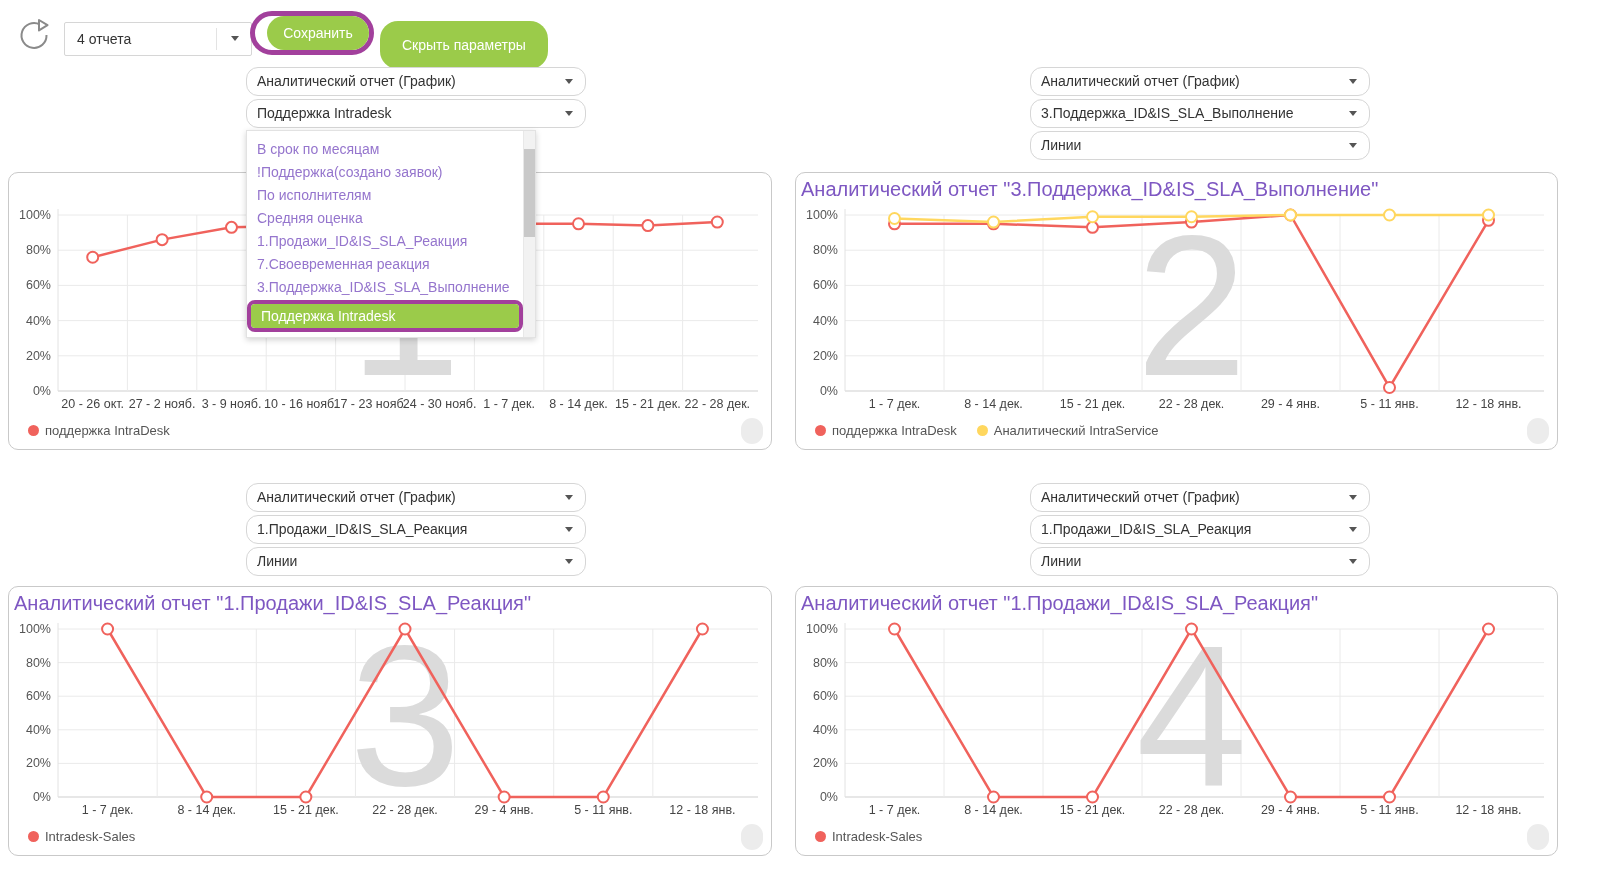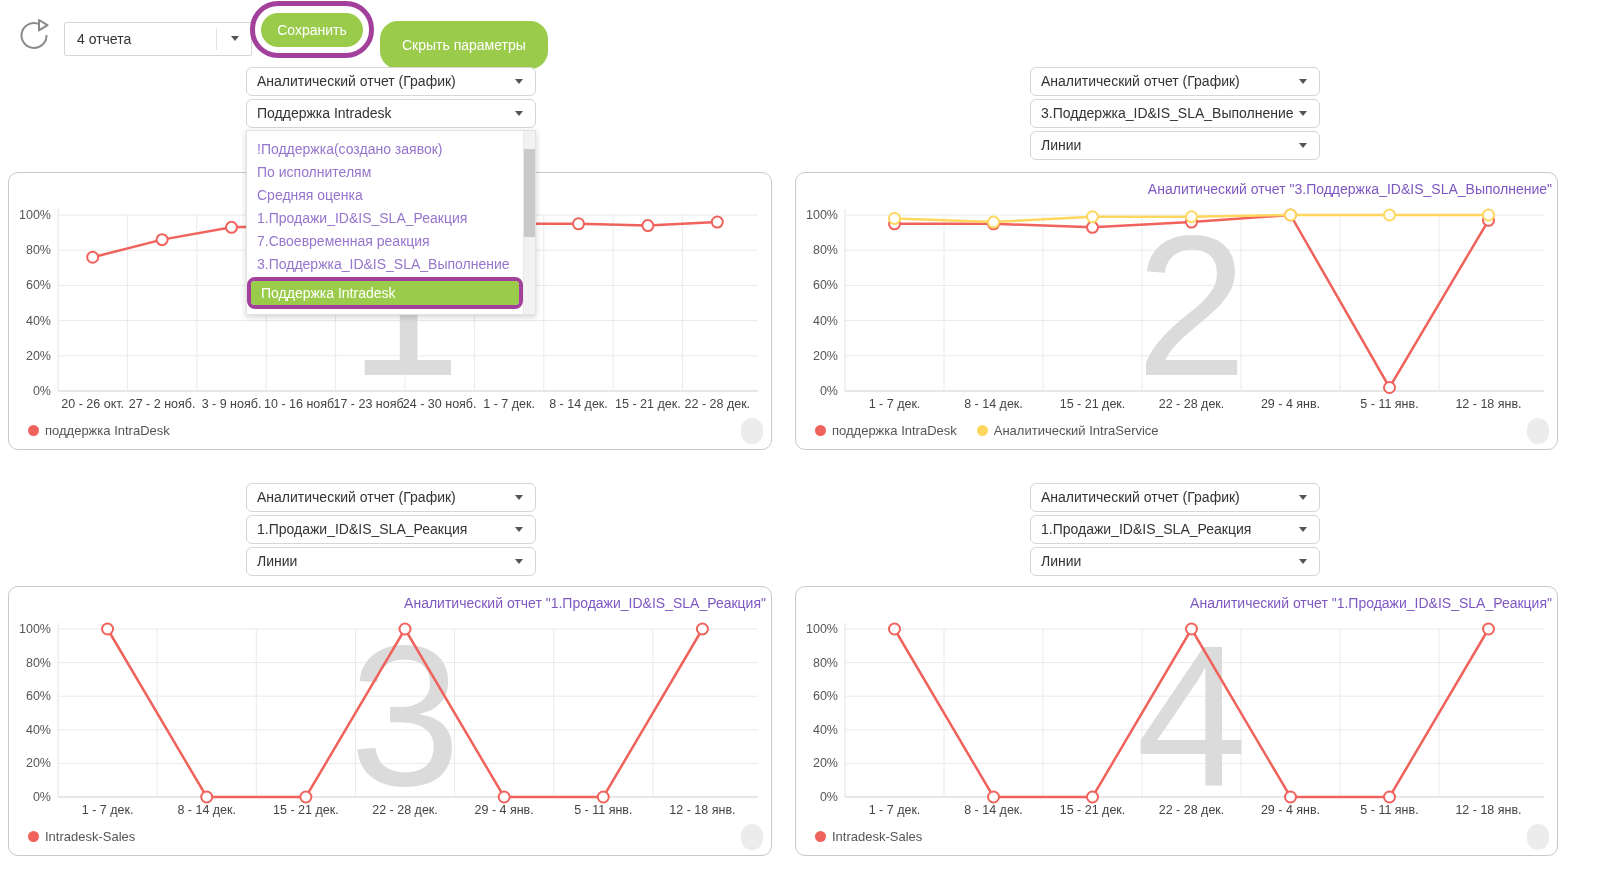--- a/index.html
+++ b/index.html
@@ -7,55 +7,55 @@
        font-family:"Liberation Sans",sans-serif;color:#333;padding-left:12px;}
 
   
   .refresh-btn{position:absolute;left:14px;top:15px;width:40px;height:40px;cursor:pointer;background:none;border:none;padding:0;}
   .main-select{position:absolute;left:64px;top:22px;width:188px;height:34px;background:#fff;
                border:1px solid #D6D6D6;border-radius:2px;box-sizing:border-box;font-size:14px;
                line-height:32px;padding-left:12px;cursor:pointer;}
   .main-sel-sep{position:absolute;right:34px;top:5px;bottom:5px;width:1px;background:#E3E3E3;}
   .arrow-down{position:absolute;right:12px;top:50%;margin-top:-3px;width:0;height:0;
               border-left:4px solid transparent;border-right:4px solid transparent;border-top:5px solid #555;}
-  .save-ring{position:absolute;left:250px;top:1px;width:124px;height:57px;border:5px solid #A2409C;
-             border-radius:28px;box-sizing:border-box;display:flex;align-items:center;justify-content:center;}
+  .save-ring{position:absolute;left:250px;top:11px;width:124px;height:44px;border:5px solid #A2409C;
+             border-radius:28px;box-sizing:border-box;display:flex;align-items:center;justify-content:flex-end;}
   .btn-green{background:#9BCB4A;color:#fff;border:none;border-radius:18px;font-size:14px;
              font-family:inherit;cursor:pointer;}
   .save-btn{height:34px;width:102px;}
   .hide-btn{position:absolute;left:380px;top:21px;height:48px;padding:0 22px;}
 
   
   .select-stack{position:absolute;width:290px;}
   #cg-top_left{left:246px;top:67px;}
   #cg-top_right{left:1030px;top:67px;}
   #cg-bottom_left{left:246px;top:483px;}
   #cg-bottom_right{left:1030px;top:483px;}
-  .ui-select{position:relative;width:290px;height:29px;background:#fff;border:1px solid #D6D6D6;
-             border-radius:6px;margin-bottom:3px;box-sizing:border-box;font-size:14px;color:#333;
+  .ui-select{position:relative;width:340px;height:29px;background:#fff;border:1px solid #D6D6D6;
+             border-radius:12px;margin-bottom:3px;box-sizing:border-box;font-size:14px;color:#333;
              line-height:27px;padding-left:10px;cursor:pointer;white-space:nowrap;overflow:hidden;}
 
   
   .menu{position:absolute;left:246px;top:130px;width:290px;background:#fff;border:1px solid #E2E2E2;
         box-shadow:0 2px 6px rgba(0,0,0,.18);z-index:30;box-sizing:border-box;padding:7px 0 5px 0;}
   .menu-item{height:23px;line-height:23px;padding-left:10px;font-size:14px;color:#9575CD;
              white-space:nowrap;overflow:hidden;cursor:pointer;}
   .menu-sel-ring{border:4px solid #A2409C;border-radius:8px;margin:1px 12px 0 0;overflow:hidden;}
   .menu-item.selected{background:#9BCB4A;color:#fff;height:24px;line-height:24px;}
   .menu-scroll{position:absolute;right:0;top:0;width:11px;height:100%;background:#F2F2F2;border-left:1px solid #E8E8E8;cursor:pointer;}
   .menu-thumb{position:absolute;right:0;top:18px;width:11px;height:88px;background:#C9C9C9;cursor:pointer;}
 
   
   .panel{position:absolute;background:#fff;border:1px solid #C9C9C9;border-radius:10px;
          box-sizing:border-box;display:flex;flex-direction:column;padding:4px 5px;}
   #panel-0{left:8px;top:172px;width:764px;height:278px;}
   #panel-1{left:795px;top:172px;width:763px;height:278px;}
   #panel-2{left:8px;top:586px;width:764px;height:270px;}
   #panel-3{left:795px;top:586px;width:763px;height:270px;}
-  .panel-title{height:24px;line-height:24px;text-align:right;color:#7E57C2;font-size:14px;}
+  .panel-title{height:24px;line-height:24px;text-align:left;color:#7E57C2;font-size:20px;}
   .chart-box{flex:1;position:relative;}
   .chart-box svg{position:absolute;left:0;top:0;}
   .panel-legend{height:30px;display:flex;align-items:center;gap:20px;padding-left:14px;
                 font-size:13px;color:#555;}
   .legend-item{display:flex;align-items:center;}
   .legend-dot{width:11px;height:11px;border-radius:50%;display:inline-block;margin-right:6px;}
   .panel-handle{position:absolute;right:8px;bottom:5px;width:22px;height:26px;border-radius:11px;
                 background:#ECECEC;cursor:pointer;}
 </style>
 </head>
@@ -98,20 +98,21 @@
       <div class="ui-select"><span>1.Продажи_ID&amp;IS_SLA_Реакция</span><span class="arrow-down"></span></div>
       <div class="ui-select"><span>Линии</span><span class="arrow-down"></span></div>
     </div>
   <div class="select-stack" id="cg-bottom_right">
       <div class="ui-select"><span>Аналитический отчет (График)</span><span class="arrow-down"></span></div>
       <div class="ui-select"><span>1.Продажи_ID&amp;IS_SLA_Реакция</span><span class="arrow-down"></span></div>
       <div class="ui-select"><span>Линии</span><span class="arrow-down"></span></div>
     </div>
 
   <div class="menu" id="report-menu">
+      <div class="menu-item">В срок по месяцам</div>
       <div class="menu-item">!Поддержка(создано заявок)</div>
       <div class="menu-item">По исполнителям</div>
       <div class="menu-item">Средняя оценка</div>
       <div class="menu-item">1.Продажи_ID&amp;IS_SLA_Реакция</div>
       <div class="menu-item">7.Своевременная реакция</div>
       <div class="menu-item">3.Поддержка_ID&amp;IS_SLA_Выполнение</div>
       <div class="menu-sel-ring">
         <div class="menu-item selected">Поддержка Intradesk</div>
       </div>
       <div class="menu-scroll">

